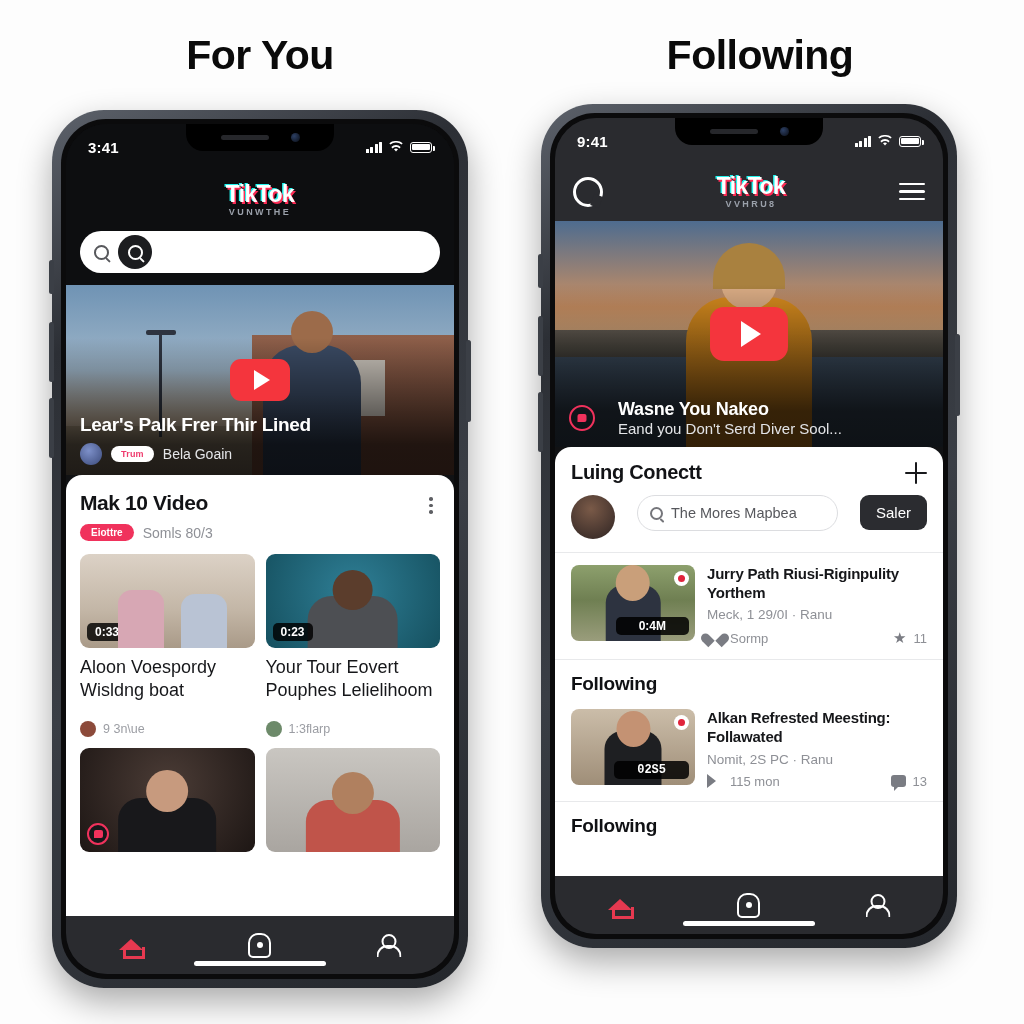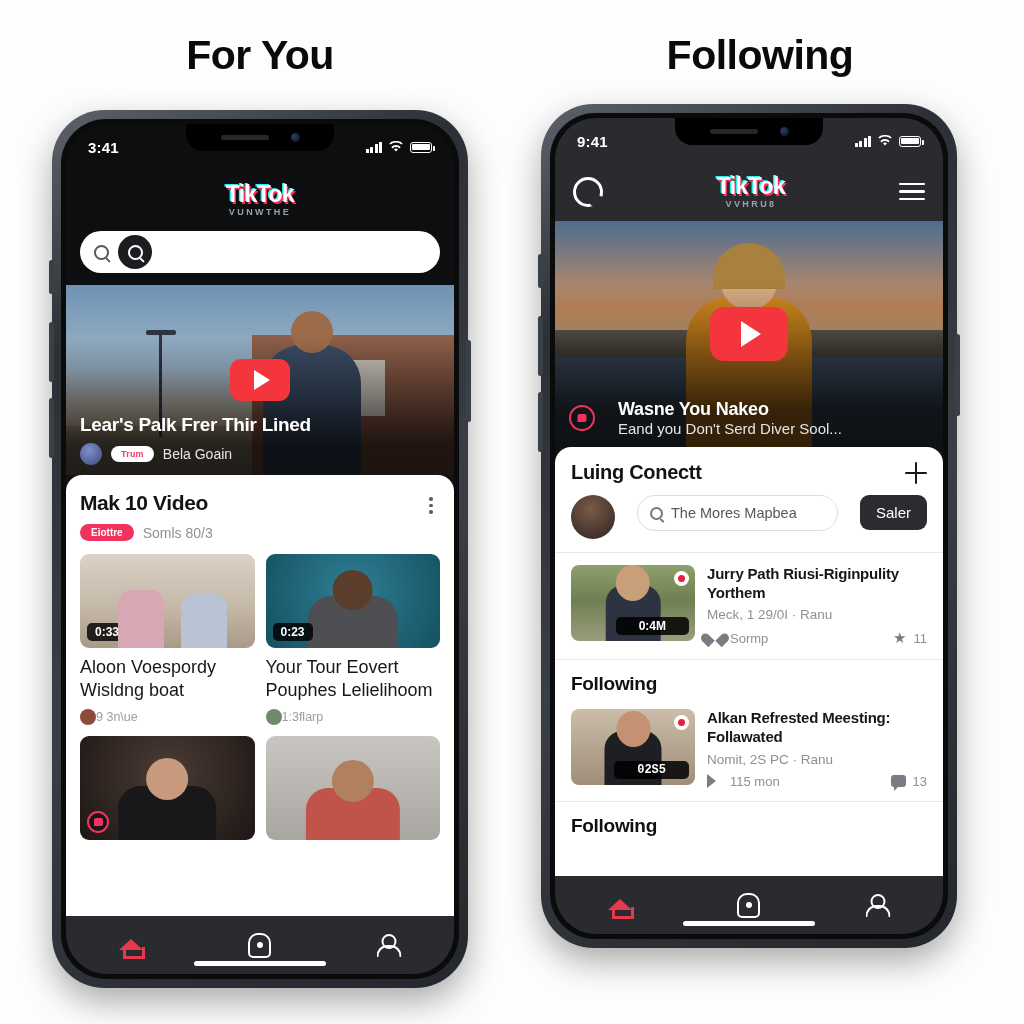--- a/index.html
+++ b/index.html
@@ -172,21 +172,21 @@
   .sub-row { display:flex; align-items:center; gap:9px; margin-top:9px; }
   .badge-pink { background:#f0325c; color:#fff; font-size:10px; font-weight:bold;
                 padding:3px 11px; border-radius:9px; }
   .sub-gray { font-size:14px; color:#8e9096; }
 
   .grid { display:grid; grid-template-columns:1fr 1fr; gap:11px; margin-top:13px; }
   .thumb { position:relative; height:94px; border-radius:9px; overflow:hidden; }
   .dur { position:absolute; left:7px; bottom:7px; background:rgba(0,0,0,.82);
          color:#fff; font-size:12px; font-weight:bold; padding:2px 8px; border-radius:5px; }
   .vt { font-size:18px; font-weight:normal; color:#16171a; line-height:1.26; margin-top:8px; }
-  .vmeta { display:flex; align-items:center; margin-top:8px; }
+  .vmeta { display:flex; align-items:center; gap:7px; margin-top:20px; }
   .chan { width:16px; height:16px; border-radius:50%; flex:none; }
   .vmeta span { font-size:12.5px; color:#9b9da3; }
 
   
   .t-room   { background: linear-gradient(180deg,#dcd2c6 0%, #c3b6a6 60%, #a99a88 100%); }
   .t-room::after{content:""; position:absolute; left:22%; bottom:0; width:26%; height:62%;
      background:#d7a7b4; border-radius:14px 14px 0 0;}
   .t-room::before{content:""; position:absolute; left:58%; bottom:0; width:26%; height:58%;
      background:#b9c3d4; border-radius:14px 14px 0 0;}
   .t-teal   { background: radial-gradient(circle at 50% 40%, #2f7f96, #15505f); }

